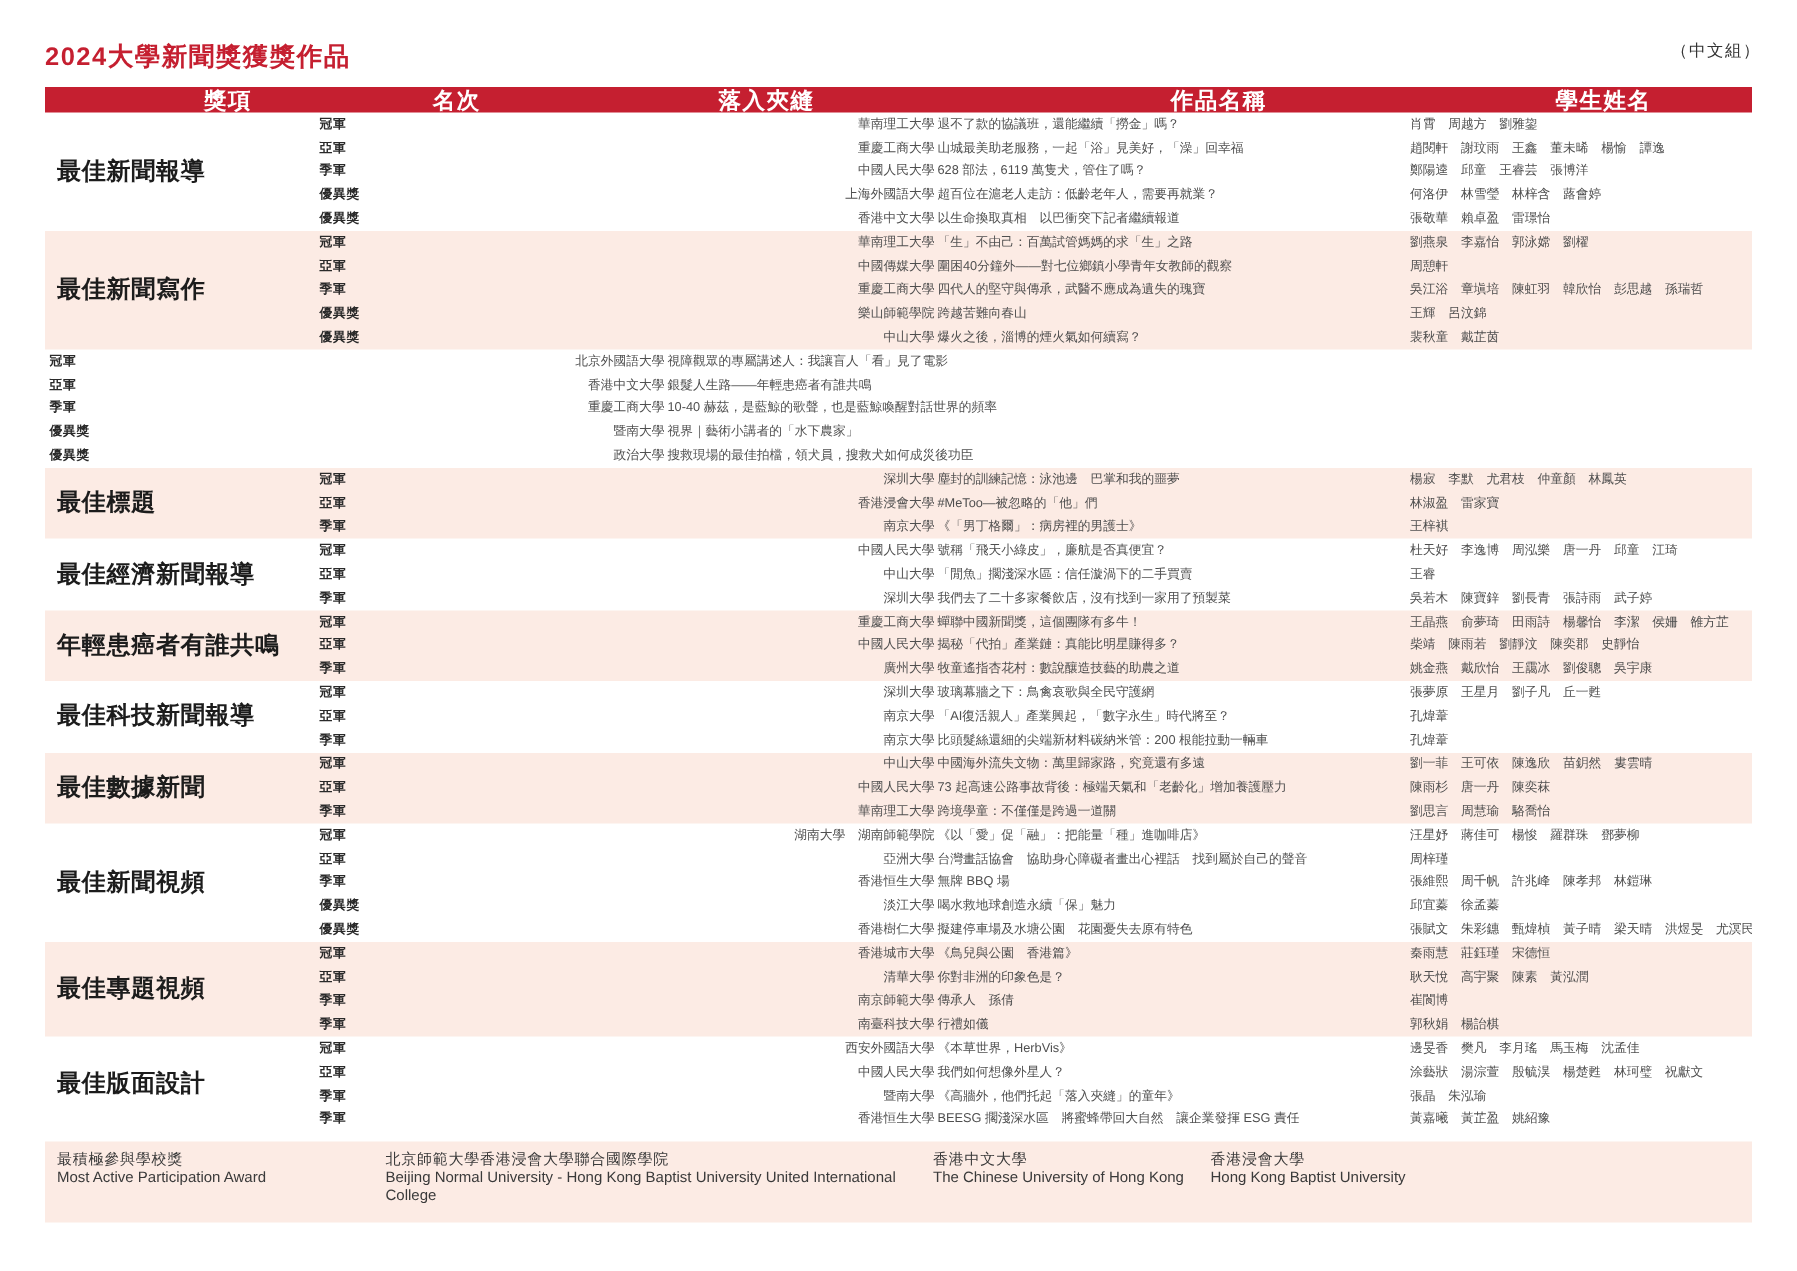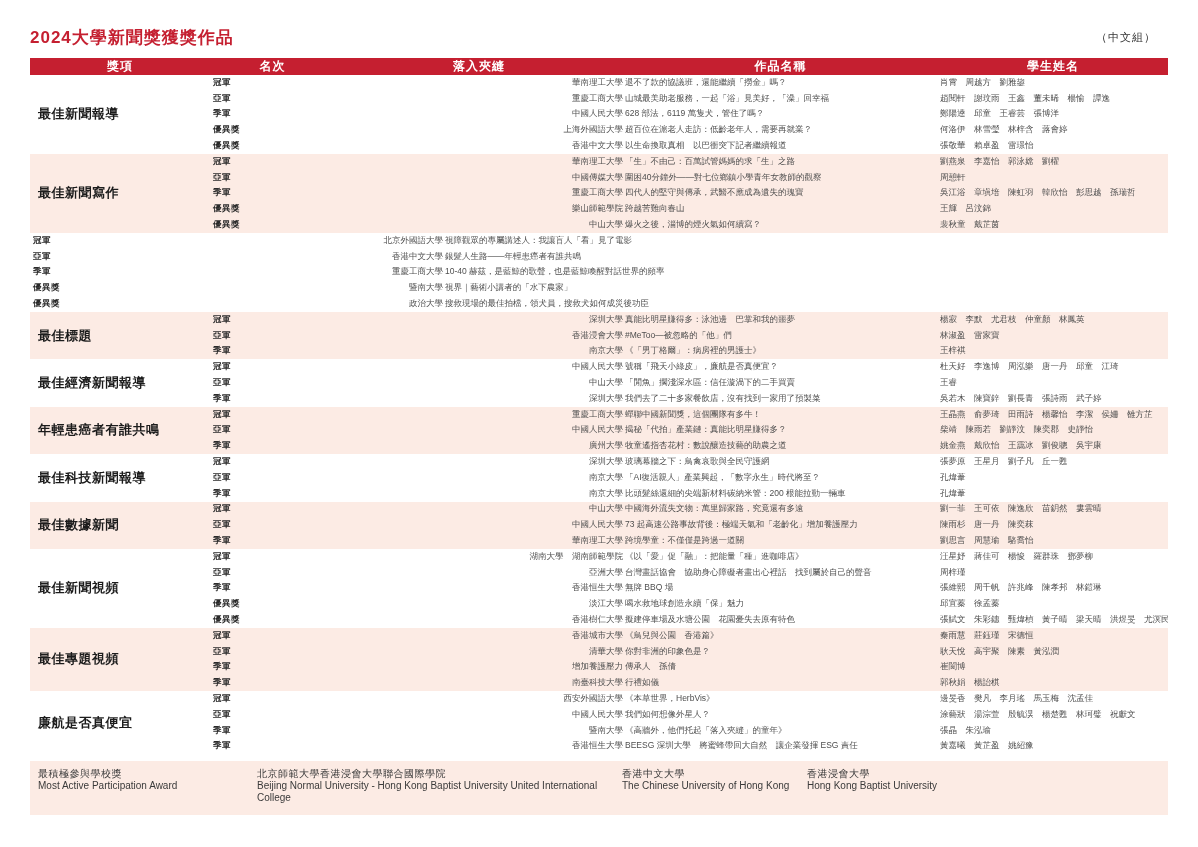--- a/index.html
+++ b/index.html
@@ -10,37 +10,37 @@
   }
   *{box-sizing:border-box;}
   html,body{margin:0;padding:0;}
   body{
     width:1198px;height:847px;background:#ffffff;
     font-family:"Liberation Sans","DejaVu Sans",sans-serif;
     color:var(--ink);
   }
   .page{position:relative;width:1198px;height:847px;overflow:hidden;}
   .title-row{
-    display:flex;justify-content:space-between;align-items:center;
-    margin:26px 42px 9px 30px;
+    display:flex;justify-content:space-between;align-items:flex-start;
+    margin:26px 24px 9px 30px;
   }
   .page-title{
     color:var(--red);font-size:17px;font-weight:bold;letter-spacing:1px;
   }
   .group-label{font-size:11px;color:#333;letter-spacing:1px;}
   .table{margin:0 30px;width:1138px;}
   .thead{
     display:grid;grid-template-columns:180px 125px 288px 315px 1fr;
     background:var(--red);color:#ffffff;height:17px;align-items:center;
-    font-size:12px;font-weight:bold;text-align:center;letter-spacing:1px;
+    font-size:15px;font-weight:bold;text-align:center;letter-spacing:1px;padding-left:32px;
   }
   .section{display:grid;grid-template-columns:180px 1fr;}
   .section.pink{background:var(--pink);}
   .cat{
-    font-weight:bold;font-size:13px;color:#1c1c1c;letter-spacing:0.5px;
+    font-weight:bold;font-size:16px;color:#1c1c1c;letter-spacing:0.5px;
     display:flex;align-items:center;padding-left:8px;
   }
   .row{
     display:grid;grid-template-columns:125px 288px 315px 1fr;
     height:15.8px;align-items:center;font-size:8.5px;color:var(--ink);
     white-space:nowrap;
   }
   .cell{overflow:hidden;text-overflow:clip;}
   .cell.rank{font-weight:bold;color:var(--ink-strong);padding-left:3px;letter-spacing:0.5px;}
   .cell.university{padding-left:2px;text-align:right;}
@@ -180,21 +180,21 @@
               <div class="cell students">丁盈媗　吳牧昀　劉芯妤　孔德喬</div>
             </div>
           </div>
         </div>
         <div class="section pink">
           <div class="cat">最佳標題</div>
           <div class="rows">
             <div class="row">
               <div class="cell rank">冠軍</div>
               <div class="cell university">深圳大學</div>
-              <div class="cell work">真能比明星賺得多：泳池邊　巴掌和我的噩夢</div>
+              <div class="cell work">塵封的訓練記憶：泳池邊　巴掌和我的噩夢</div>
               <div class="cell students">楊寂　李默　尤君枝　仲童顏　林鳳英</div>
             </div>
             <div class="row">
               <div class="cell rank">亞軍</div>
               <div class="cell university">香港浸會大學</div>
               <div class="cell work">#MeToo—被忽略的「他」們</div>
               <div class="cell students">林淑盈　雷家寶</div>
             </div>
             <div class="row">
               <div class="cell rank">季軍</div>
@@ -341,34 +341,34 @@
               <div class="cell students">秦雨慧　莊鈺瑾　宋德恒</div>
             </div>
             <div class="row">
               <div class="cell rank">亞軍</div>
               <div class="cell university">清華大學</div>
               <div class="cell work">你對非洲的印象色是？</div>
               <div class="cell students">耿天悅　高宇聚　陳素　黃泓潤</div>
             </div>
             <div class="row">
               <div class="cell rank">季軍</div>
-              <div class="cell university">增加養護壓力</div>
+              <div class="cell university">南京師範大學</div>
               <div class="cell work">傳承人　孫倩</div>
               <div class="cell students">崔閬博</div>
             </div>
             <div class="row">
               <div class="cell rank">季軍</div>
               <div class="cell university">南臺科技大學</div>
               <div class="cell work">行禮如儀</div>
               <div class="cell students">郭秋娟　楊詒棋</div>
             </div>
           </div>
         </div>
         <div class="section">
-          <div class="cat">廉航是否真便宜</div>
+          <div class="cat">最佳版面設計</div>
           <div class="rows">
             <div class="row">
               <div class="cell rank">冠軍</div>
               <div class="cell university">西安外國語大學</div>
               <div class="cell work">《本草世界，HerbVis》</div>
               <div class="cell students">邊旻香　樊凡　李月瑤　馬玉梅　沈孟佳</div>
             </div>
             <div class="row">
               <div class="cell rank">亞軍</div>
               <div class="cell university">中國人民大學</div>
@@ -377,21 +377,21 @@
             </div>
             <div class="row">
               <div class="cell rank">季軍</div>
               <div class="cell university">暨南大學</div>
               <div class="cell work">《高牆外，他們托起「落入夾縫」的童年》</div>
               <div class="cell students">張晶　朱泓瑜</div>
             </div>
             <div class="row">
               <div class="cell rank">季軍</div>
               <div class="cell university">香港恒生大學</div>
-              <div class="cell work">BEESG 深圳大學　將蜜蜂帶回大自然　讓企業發揮 ESG 責任</div>
+              <div class="cell work">BEESG 擱淺深水區　將蜜蜂帶回大自然　讓企業發揮 ESG 責任</div>
               <div class="cell students">黃嘉曦　黃芷盈　姚紹豫</div>
             </div>
           </div>
         </div>
       </div>
   </div>
 
   <div class="footer">
     <div class="fcol c1">
       <div class="zh">最積極參與學校獎</div>

